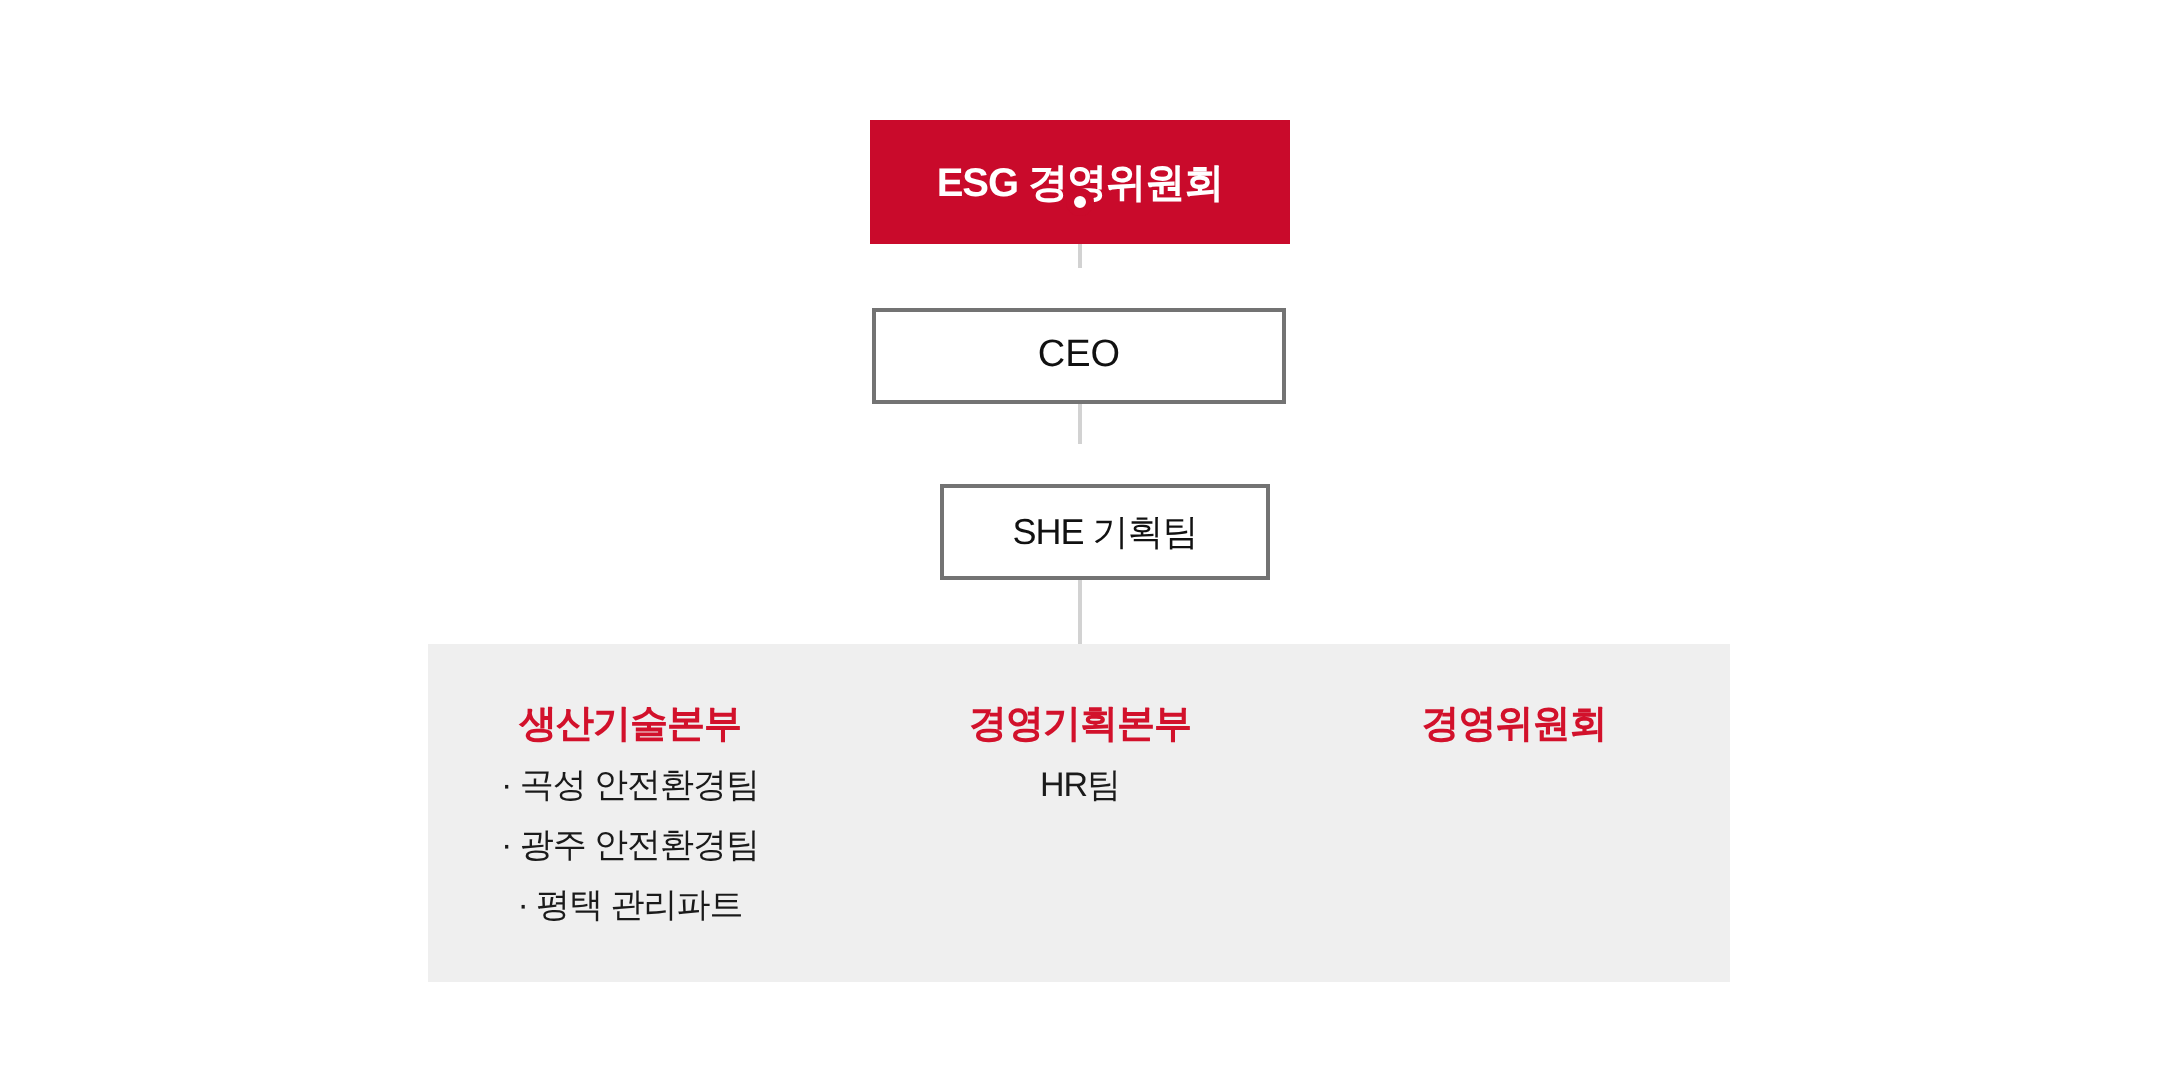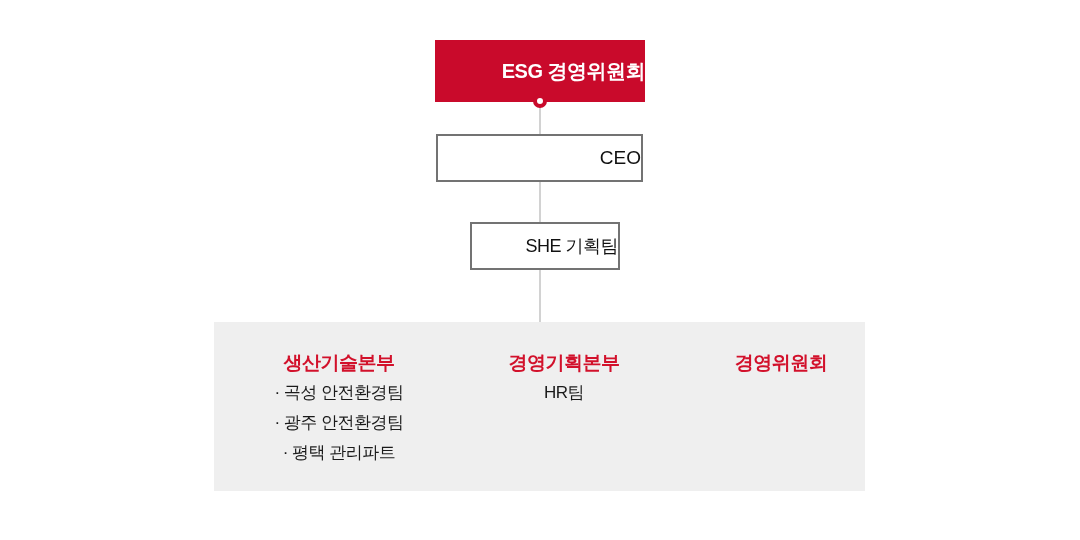--- a/index.html
+++ b/index.html
@@ -12,23 +12,24 @@
     width: 1080px;
     height: 540px;
     background: #ffffff;
     overflow: hidden;
     font-family: "Liberation Sans", "DejaVu Sans", sans-serif;
   }
   .node {
     position: absolute;
     display: flex;
     align-items: center;
-    justify-content: flex-end;
+    justify-content: center;
     box-sizing: border-box;
     text-align: center;
+    margin-top: 20px;
   }
   .node-committee {
     left: 435px; top: 40px;
     width: 210px; height: 62px;
     background: #c90a2b;
     color: #ffffff;
     font-size: 20px;
     font-weight: 700;
     letter-spacing: -0.5px;
   }
@@ -37,21 +38,21 @@
     border: 2px solid #737373;
     color: #111111;
   }
   .node-ceo {
     left: 436px; top: 134px;
     width: 207px; height: 48px;
     font-size: 19px;
   }
   .node-she {
     left: 470px; top: 222px;
-    width: 150px; height: 48px;
+    width: 165px; height: 48px;
     font-size: 18px;
     letter-spacing: -0.5px;
   }
   .connector {
     position: absolute;
     left: 539px;
     width: 2px;
     background: #d2d2d2;
   }
   .connector-1 { top: 102px; height: 32px; }
@@ -69,21 +70,20 @@
     position: absolute;
     left: 214px; top: 322px;
     width: 651px; height: 169px;
     background: #efefef;
   }
   .division {
     position: absolute;
     top: 26px;
     width: 202px;
     text-align: center;
-    margin-left: 24px;
   }
   .division-1 { left: 0; }
   .division-2 { left: 225px; }
   .division-3 { left: 442px; }
   .division-title {
     font-size: 19px;
     font-weight: 700;
     color: #d2112b;
     line-height: 30px;
     letter-spacing: -0.5px;

